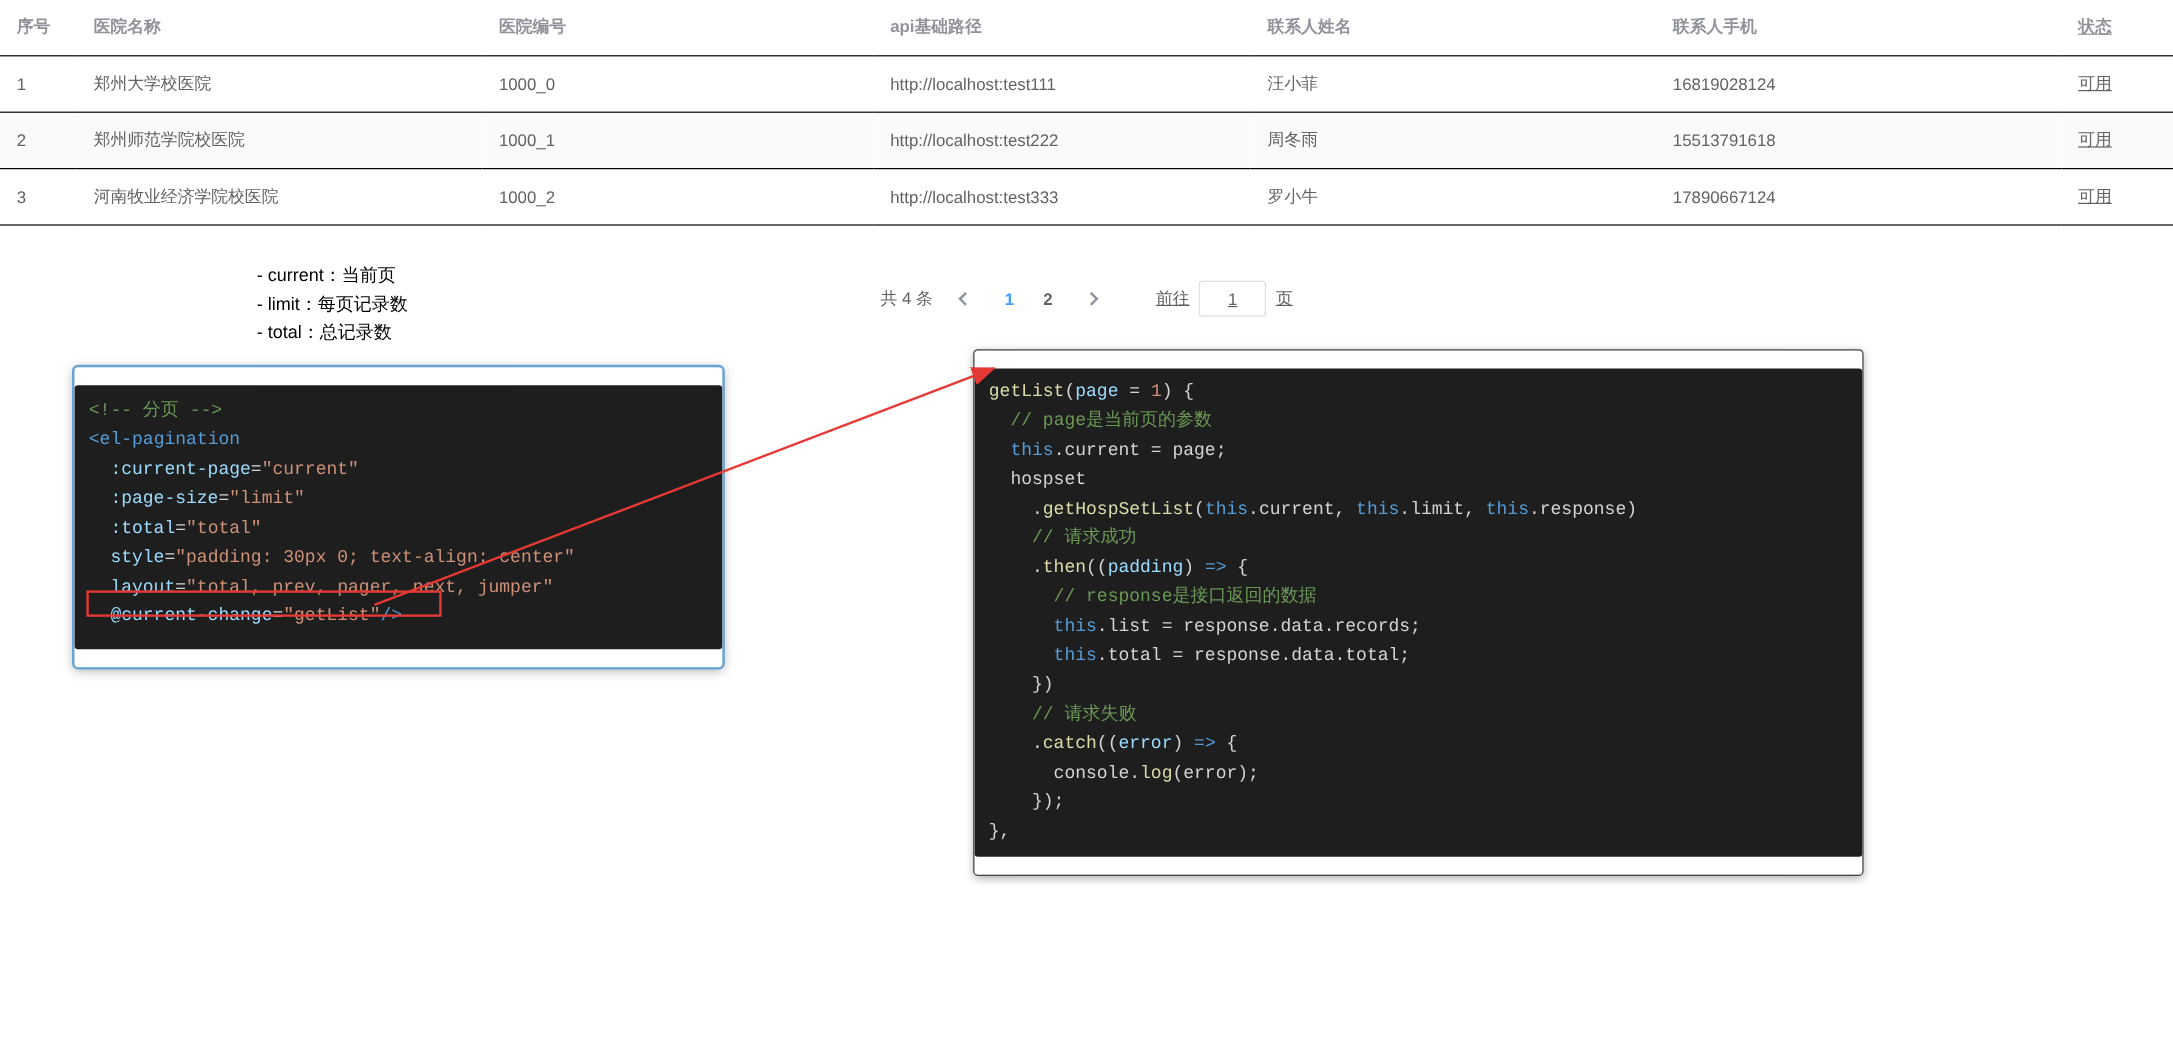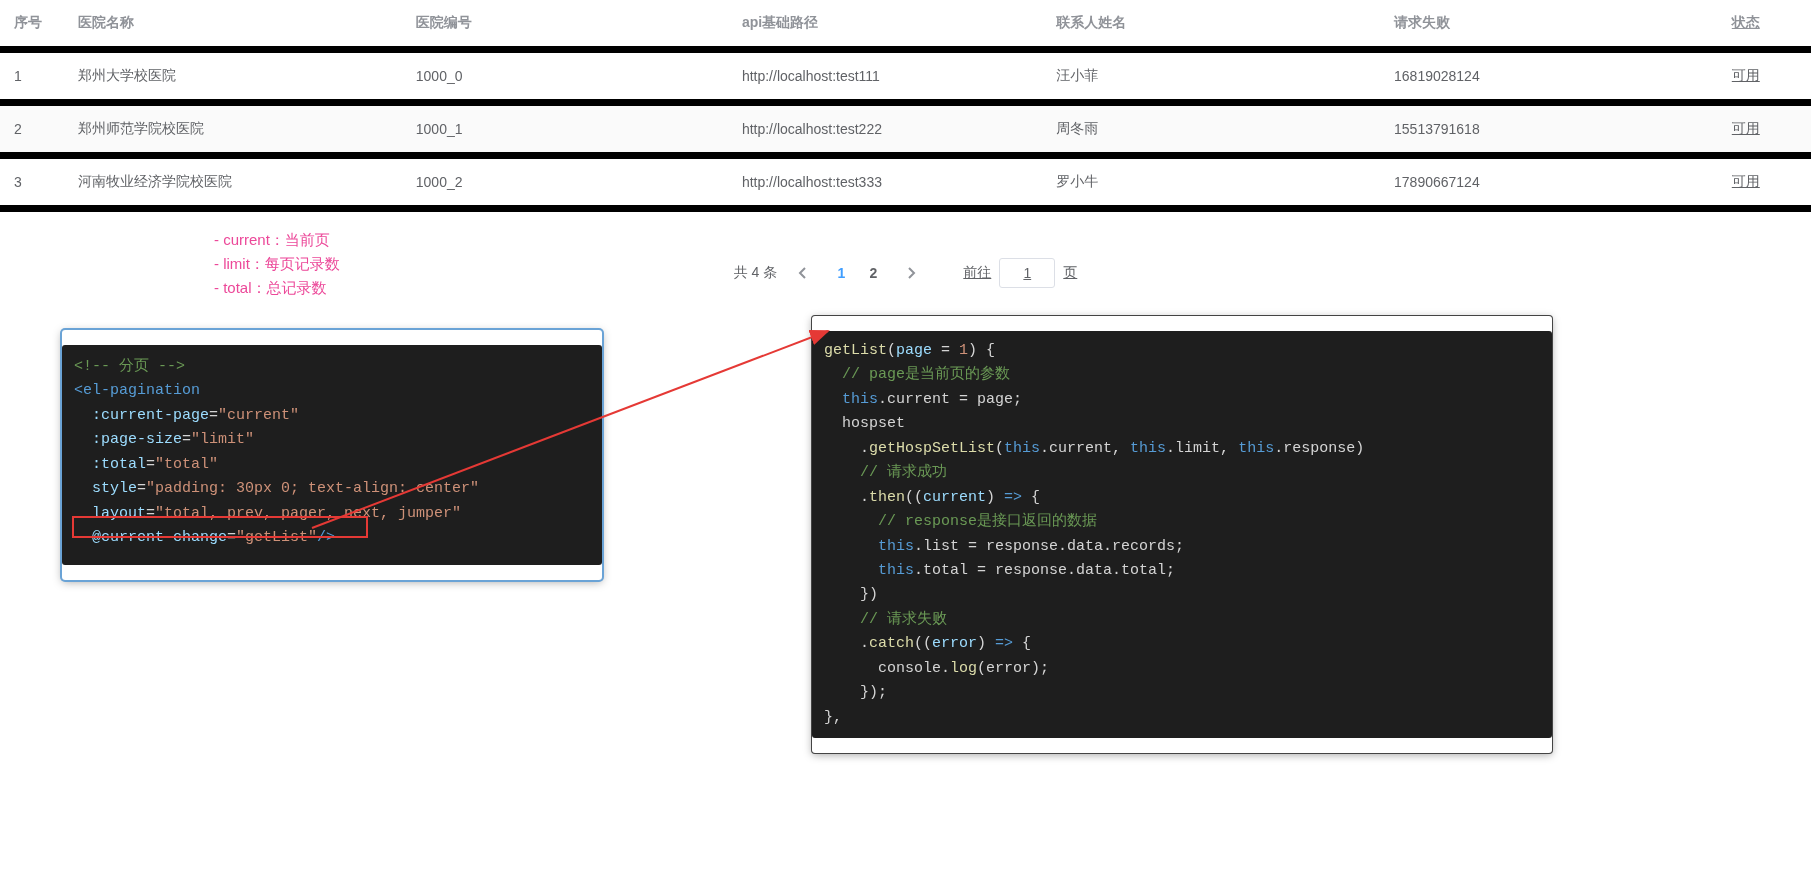--- a/index.html
+++ b/index.html
@@ -17,36 +17,36 @@
     text-align: left;
     padding: 14px 14px;
     font-size: 14px;
     color: #606266;
   }
   .el-table th {
     font-weight: 700;
     color: #909399;
     background: #fff;
   }
-  .el-table tr { border-bottom: 7px solid #000000; }
+  .el-table tr { border-bottom: 1px solid #000000; }
   .el-table tbody tr:nth-child(even) { background: #fafafa; }
   .el-table tbody tr:nth-child(odd)  { background: #fff; }
   .col-idx   { width: 55px; }
   .col-name  { width: 290px; }
   .col-code  { width: 280px; }
   .col-api   { width: 270px; }
   .col-cname { width: 290px; }
   .col-phone { width: 290px; }
   .col-status{ width: 80px; text-align: center; text-decoration: underline; }
 
   
   .mid-wrap { position: relative; width: 100%; height: 630px; }
   .var-notes {
-    position: absolute; left: 214px; top: 16px;
-    color: #ec4899; font-size: 15px; line-height: 1.6;
+    position: absolute; left: 214px; top: 30px;
+    color: #000000; font-size: 15px; line-height: 1.6;
     font-family: "Microsoft YaHei", sans-serif;
   }
   
   .pagination {
     position: absolute; left: 0; right: 0; top: 45px;
     display: flex; justify-content: center; align-items: center;
     font-size: 14px; color: #606266; gap: 6px;
   }
   .pg-total { margin-right: 4px; }
   .pg-btn {
@@ -106,21 +106,21 @@
 <body>
 
 <table class="el-table">
   <thead>
     <tr>
       <th class="col-idx">序号</th>
       <th class="col-name">医院名称</th>
       <th class="col-code">医院编号</th>
       <th class="col-api">api基础路径</th>
       <th class="col-cname">联系人姓名</th>
-      <th class="col-phone">请求失败</th>
+      <th class="col-phone">联系人手机</th>
       <th class="col-status">状态</th>
     </tr>
   </thead>
   <tbody id="tbody">
       <tr>
         <td class="col-idx">1</td>
         <td class="col-name">郑州大学校医院</td>
         <td class="col-code">1000_0</td>
         <td class="col-api">http://localhost:test111</td>
         <td class="col-cname">汪小菲</td>
@@ -199,21 +199,21 @@
     <div class="red-box" style="left:10px; top:186px; width:296px; height:22px;"></div>
   </div>
 
   <div class="right-code-wrap">
 <pre class="code-block"><span class="fn">getList</span><span>(</span><span class="attr">page</span><span> = </span><span class="str">1</span><span>) {</span>
 <span>  </span><span class="cm">// page是当前页的参数</span>
 <span>  </span><span class="kw">this</span><span>.current = page;</span>
 <span>  hospset</span>
 <span>    .</span><span class="fn">getHospSetList</span><span>(</span><span class="kw">this</span><span>.current, </span><span class="kw">this</span><span>.limit, </span><span class="kw">this</span><span>.response)</span>
 <span>    </span><span class="cm">// 请求成功</span>
-<span>    .</span><span class="fn">then</span><span>((</span><span class="attr">current</span><span>) </span><span class="kw">=&gt;</span><span> {</span>
+<span>    .</span><span class="fn">then</span><span>((</span><span class="attr">padding</span><span>) </span><span class="kw">=&gt;</span><span> {</span>
 <span>      </span><span class="cm">// response是接口返回的数据</span>
 <span>      </span><span class="kw">this</span><span>.list = response.data.records;</span>
 <span>      </span><span class="kw">this</span><span>.total = response.data.total;</span>
 <span>    })</span>
 <span>    </span><span class="cm">// 请求失败</span>
 <span>    .</span><span class="fn">catch</span><span>((</span><span class="attr">error</span><span>) </span><span class="kw">=&gt;</span><span> {</span>
 <span>      console.</span><span class="fn">log</span><span>(error);</span>
 <span>    });</span>
 <span>},</span></pre>
   </div>

